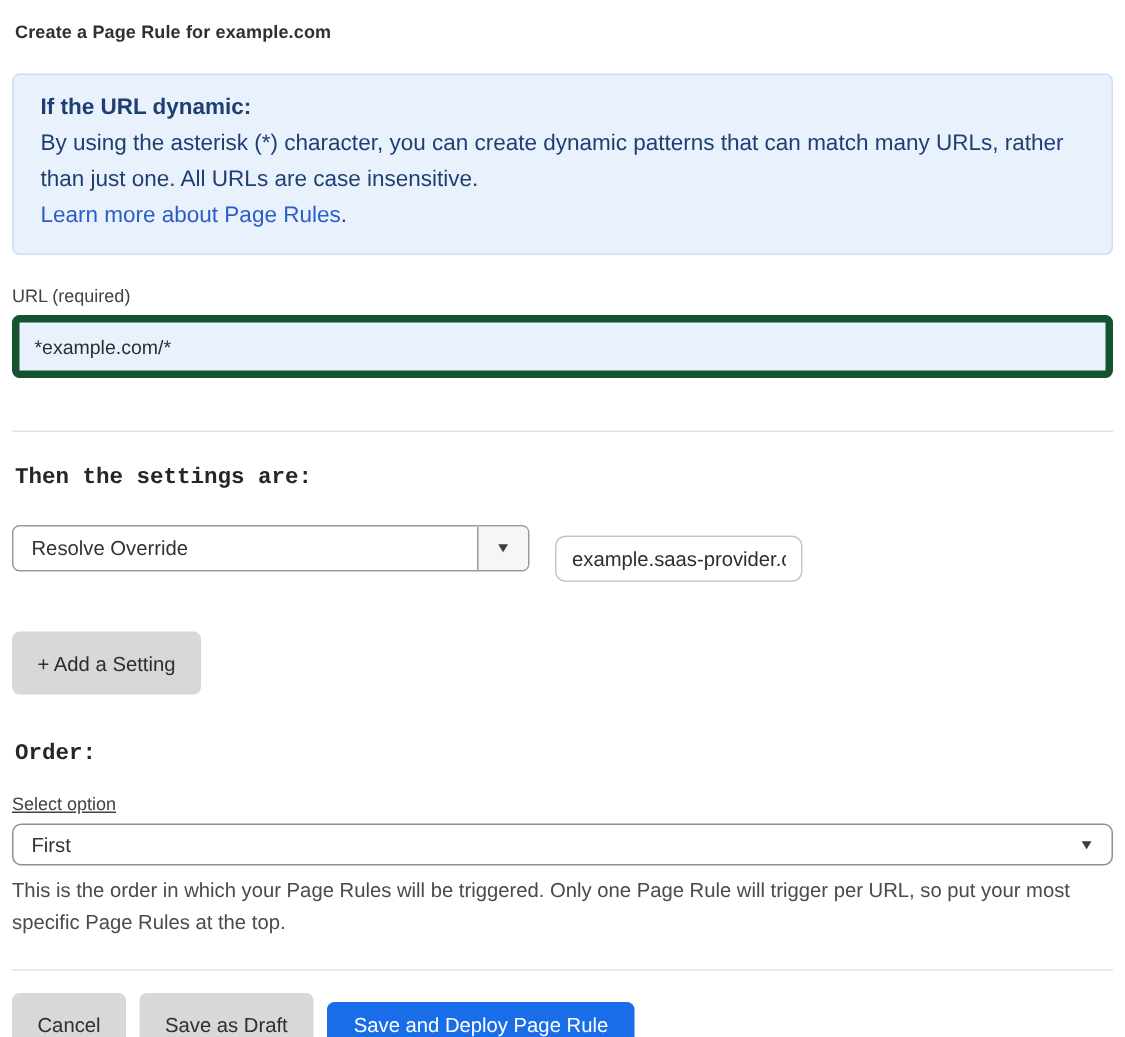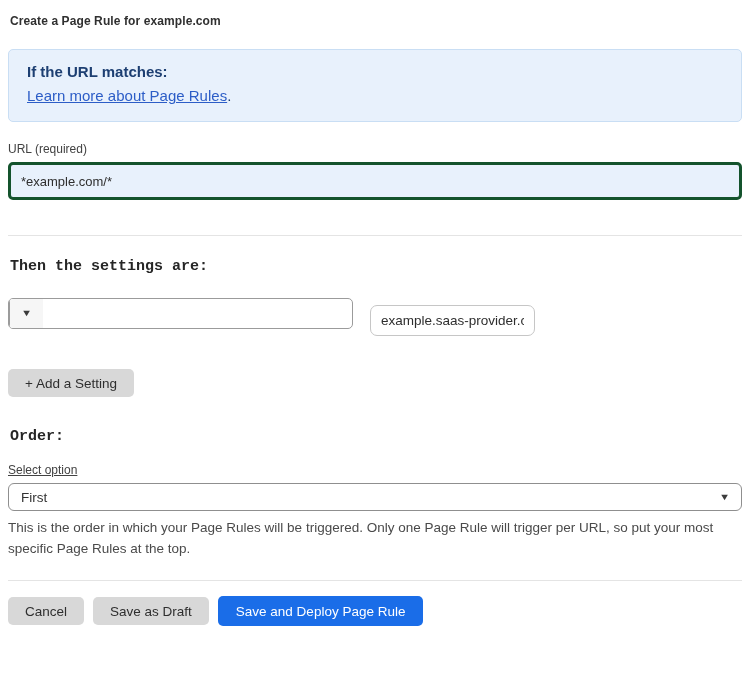--- a/index.html
+++ b/index.html
@@ -26,37 +26,36 @@
     border-radius: 5px;
     padding: 10px 18px 13px;
     color: #1d3f72;
     font-size: 15px;
     line-height: 24px;
     margin-bottom: 20px;
   }
   .info-heading { font-weight: bold; }
   .info-link {
     color: #2c5dc7;
-    text-decoration: underline;
     cursor: pointer;
   }
   .info-link-suffix { color: #1d3f72; }
 
   
   .field-label {
     display: block;
     font-size: 12px;
     color: #424242;
     margin-bottom: 6px;
   }
   .url-input {
     width: 734px;
     height: 28px;
     background: #e8f1fc;
-    border: 3px solid #14532d;
+    border: 5px solid #14532d;
     border-radius: 5px;
     padding: 16px 10px;
     font-family: "Liberation Sans", sans-serif;
     font-size: 13px;
     color: #2e2e2e;
     outline: none;
   }
 
   .divider {
     border: none;
@@ -118,21 +117,21 @@
     border: 1px solid #c6c6c6;
     border-radius: 7px;
     padding: 0 10px;
     font-family: "Liberation Sans", sans-serif;
     font-size: 13.5px;
     color: #2e2e2e;
     outline: none;
   }
 
   .gray-btn {
-    height: 28px;
+    height: 42px;
     background: #d8d8d8;
     border: none;
     border-radius: 5px;
     padding: 0 17px;
     font-family: "Liberation Sans", sans-serif;
     font-size: 13.5px;
     color: #2e2e2e;
     cursor: pointer;
   }
   .add-setting-btn { margin-top: 33px; }
@@ -183,36 +182,38 @@
   }
 </style>
 </head>
 <body>
 
 <div class="page">
 
   <h1 class="page-title">Create a Page Rule for example.com</h1>
 
   <div class="info-box">
-    <div class="info-heading">If the URL matches:</div>
+    <div class="info-heading">If the URL dynamic:</div>
+    <div class="info-body">By using the asterisk (*) character, you can create dynamic patterns that can match many URLs, rather than just one. All URLs are case insensitive.</div>
     <div class="info-link-line">
       <a class="info-link">Learn more about Page Rules</a><span class="info-link-suffix">.</span>
     </div>
   </div>
 
   <label class="field-label">URL (required)</label>
   <input class="url-input" type="text" value="*example.com/*" style="">
 
   <hr class="divider">
 
   <h2 class="section-heading">Then the settings are:</h2>
 
   <div class="settings-row">
     <div class="col-left">
       <div class="select-box">
+        <span class="select-text">Resolve Override</span>
         <span class="select-arrow-seg">
           <span class="arrow-glyph">▼</span>
         </span>
       </div>
     </div>
     <div class="col-right">
       <input class="value-input" type="text" value="example.saas-provider.com" style="">
     </div>
   </div>
 

